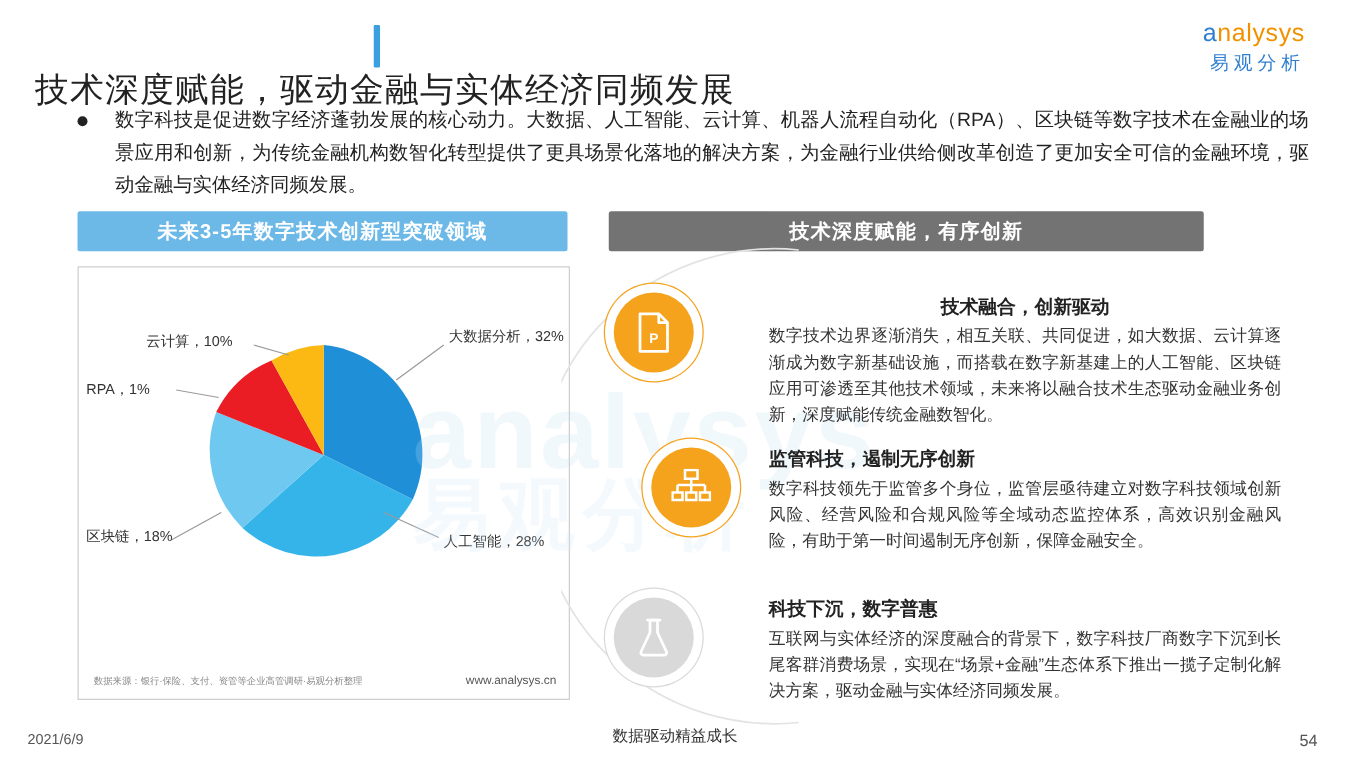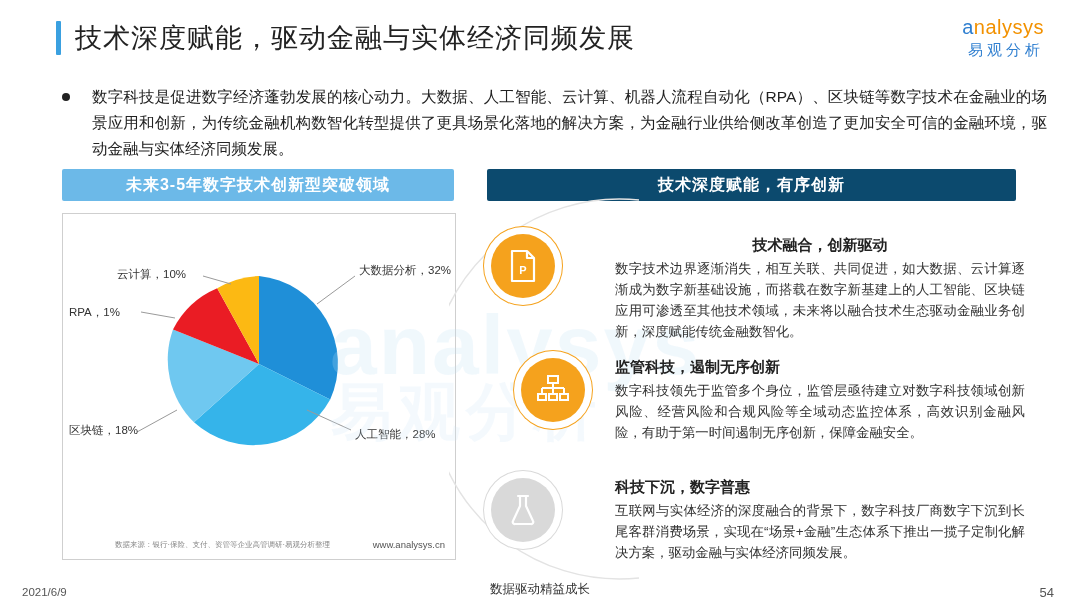--- a/index.html
+++ b/index.html
@@ -6,22 +6,22 @@
   body{
     width:1080px;height:608px;
     background:#ffffff;
     font-family:"Liberation Sans","DejaVu Sans",sans-serif;
     color:#333;
     overflow:hidden;
     position:relative;
   }
   
   .title-bar{
-    position:absolute;left:56px;top:20px;
-    display:flex;align-items:center;
+    position:absolute;left:28px;top:20px;
+    display:flex;align-items:center;flex-direction:column;
   }
   .title-rule{
     width:5px;height:34px;background:#3aa0e0;margin-right:14px;border-radius:1px;
   }
   .page-title{
     font-size:27px;color:#222;letter-spacing:1px;white-space:nowrap;
   }
   .logo{
     position:absolute;right:36px;top:16px;text-align:right;
   }
@@ -39,33 +39,33 @@
   .bullet-text{
     margin-left:22px;font-size:15.5px;line-height:26px;color:#222;text-align:justify;
   }
   
   .hdr{
     position:absolute;height:32px;border-radius:2px;
     display:flex;align-items:center;justify-content:center;
     color:#fff;font-size:16px;font-weight:bold;letter-spacing:1px;
   }
   .hdr-left{left:62px;top:169px;width:392px;background:#6cb9e8;}
-  .hdr-right{left:487px;top:169px;width:529px;background:#0c4a6e;}
+  .hdr-right{left:487px;top:169px;width:476px;background:#737373;}
   
   .chart-card{
     position:absolute;left:62px;top:213px;width:392px;height:345px;
     border:1px solid #cfcfcf;background:#fff;
   }
   .chart-area{position:absolute;left:0;top:0;width:392px;height:300px;}
   .pie-label{
     position:absolute;font-size:11.5px;color:#333;line-height:16px;white-space:nowrap;
   }
   .chart-foot{
     position:absolute;left:12px;bottom:9px;right:10px;
-    display:flex;justify-content:space-between;align-items:flex-end;margin-left:40px;
+    display:flex;justify-content:space-between;align-items:flex-end;
   }
   .chart-src{font-size:7.5px;color:#888;}
   .chart-url{font-size:9.5px;color:#555;}
   
   .right-col{position:absolute;left:487px;top:212px;width:540px;height:350px;}
   .blk{position:absolute;left:128px;width:410px;}
   .blk h4{
     margin:18px 0 3px 0;font-size:15px;color:#222;font-weight:bold;
   }
   .blk p{

